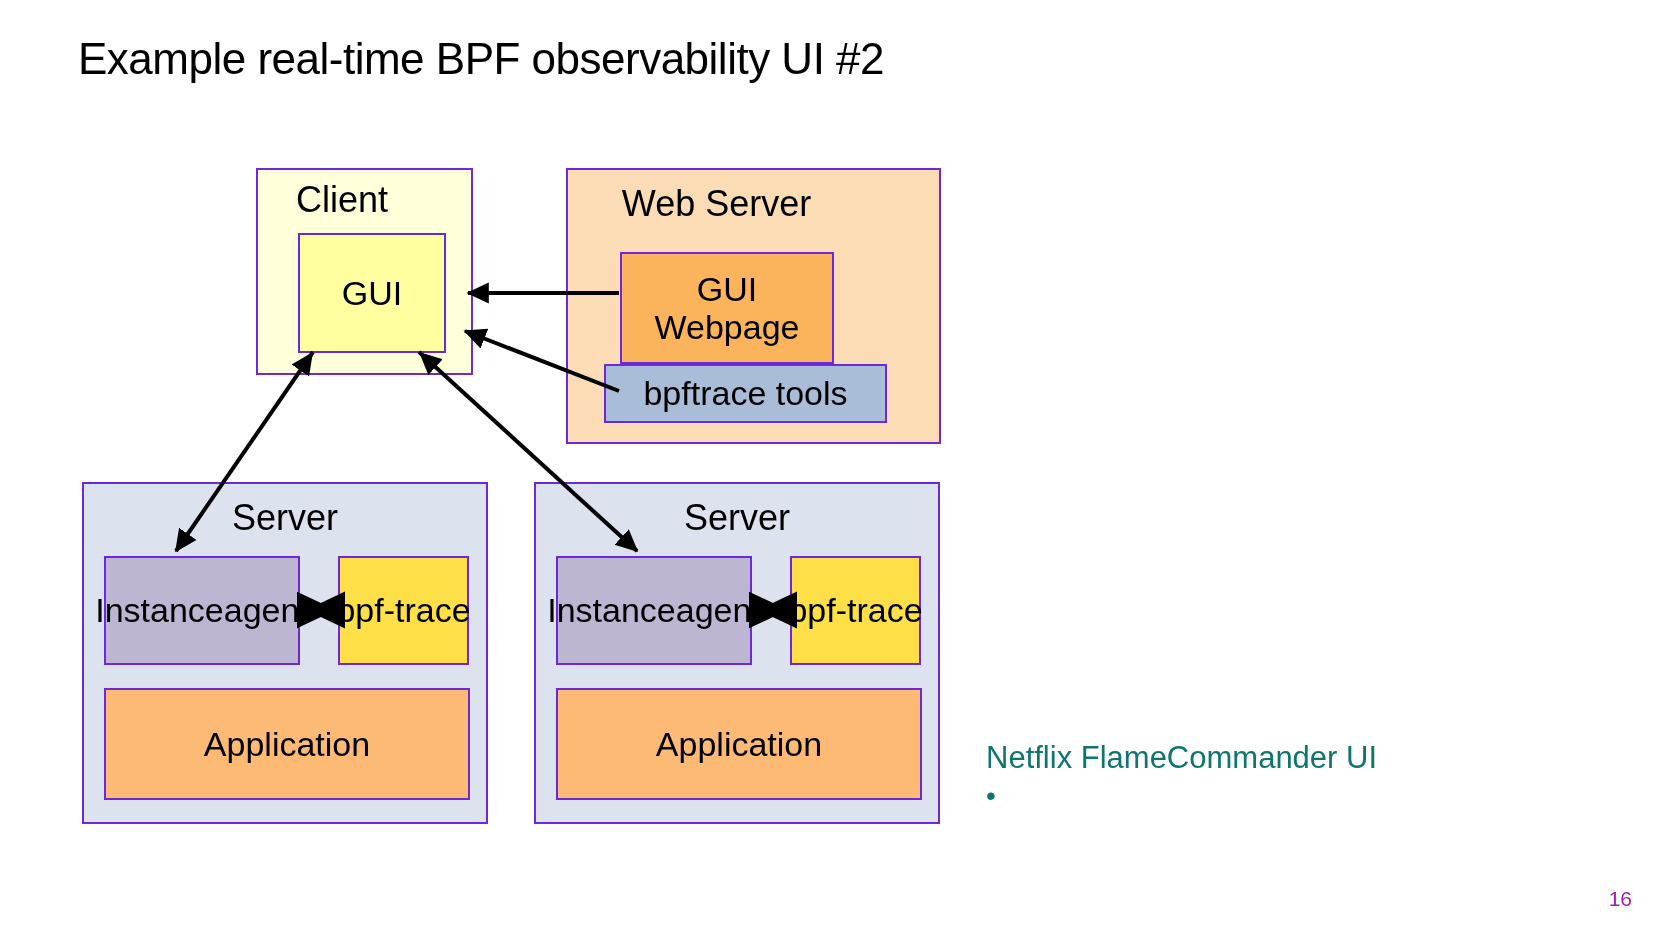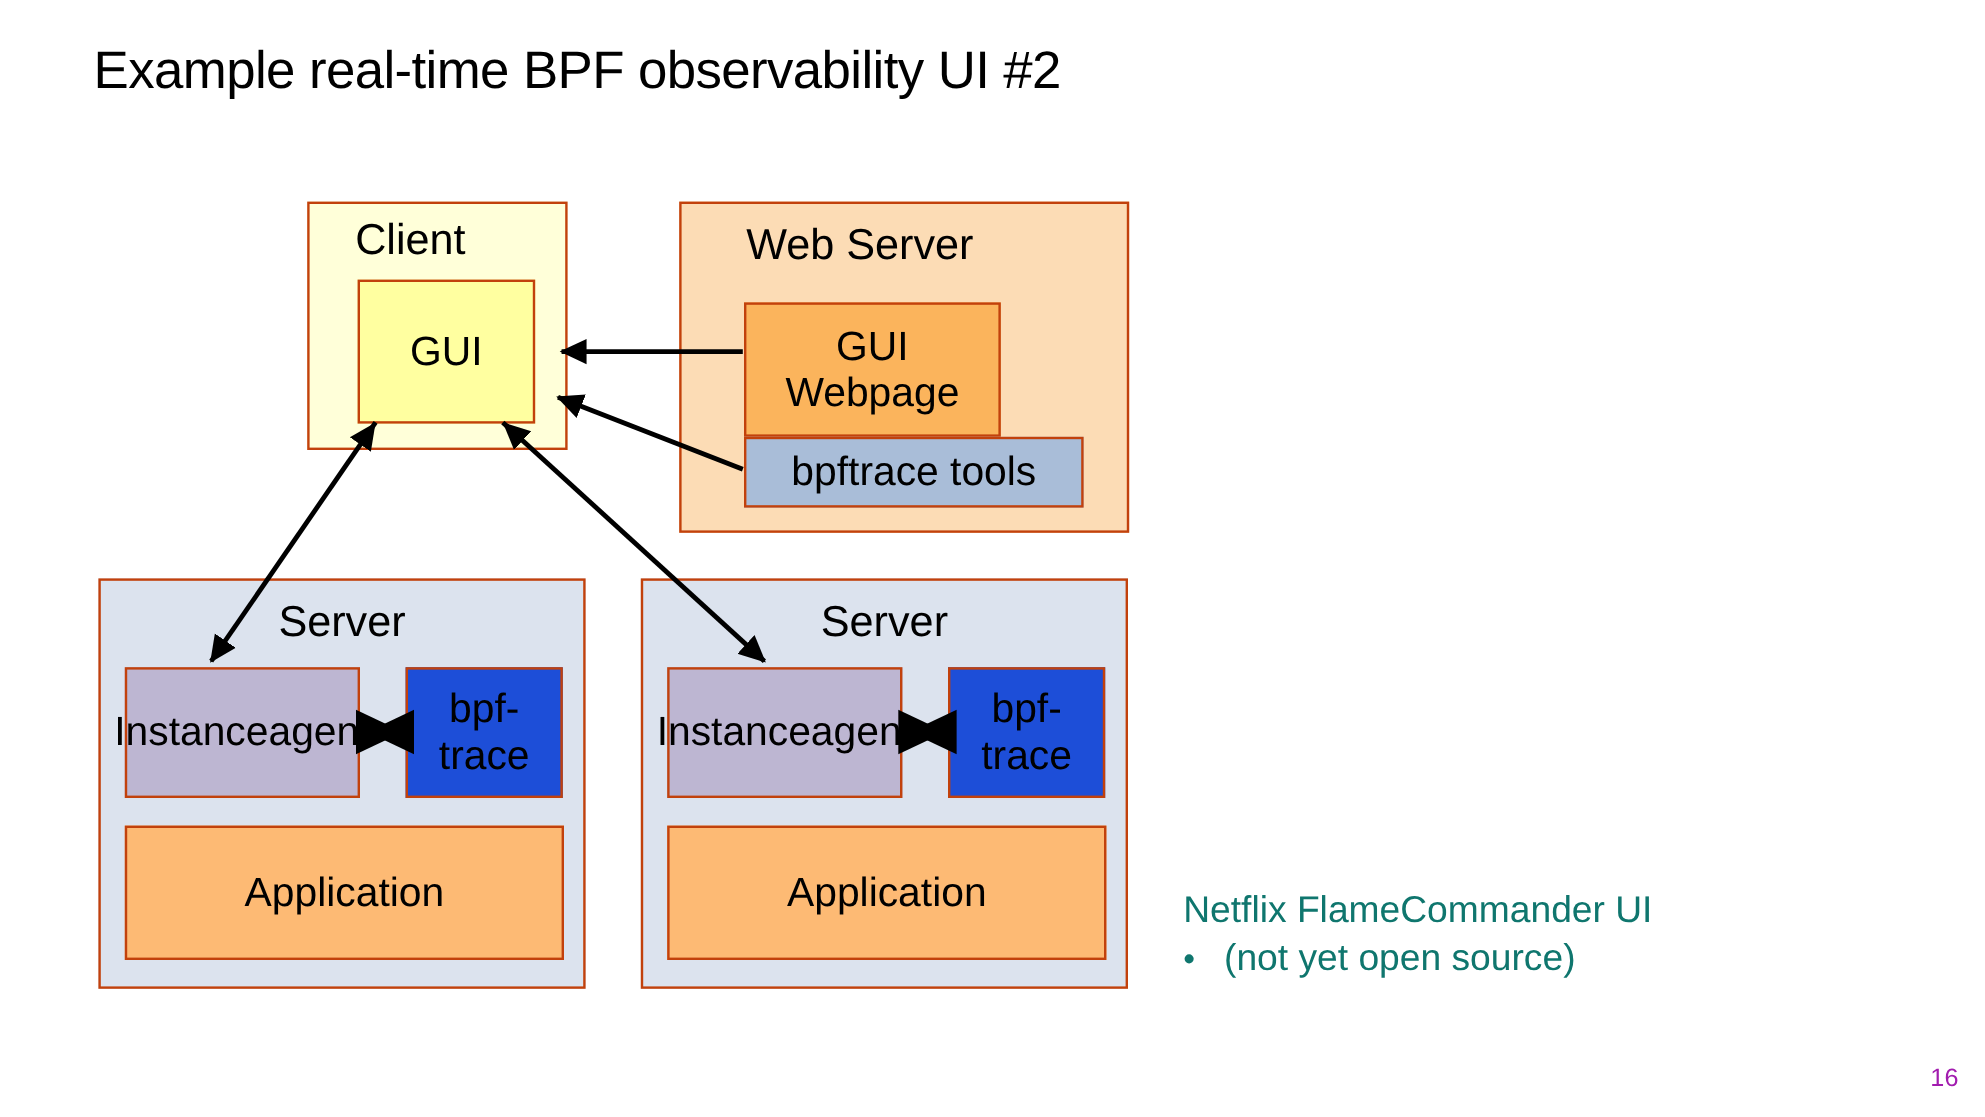--- a/index.html
+++ b/index.html
@@ -27,21 +27,21 @@
     letter-spacing: -0.5px;
     font-weight: 400;
     color: #000000;
     white-space: nowrap;
   }
 
   
   .dbox {
     position: absolute;
     box-sizing: border-box;
-    border: 2px solid #c2410c;
+    border: 2px solid #6d28d9;
     display: flex;
     align-items: center;
     justify-content: center;
     text-align: center;
     font-size: 34px;
     line-height: 1.12;
   }
 
   
   #client-box {
@@ -65,33 +65,33 @@
   #gui-box {
     left: 298px; top: 233px; width: 148px; height: 120px;
     background: #ffffa0;
   }
   #gui-webpage-box {
     left: 620px; top: 252px; width: 214px; height: 112px;
     background: #fbb45c;
     flex-direction: column;
   }
   #bpftrace-tools-box {
-    left: 620px; top: 364px; width: 283px; height: 59px;
+    left: 604px; top: 364px; width: 283px; height: 59px;
     background: #a9bdd8;
   }
 
   .instance-agent-box {
     width: 196px; height: 109px;
     background: #bdb6d2;
     flex-direction: row;
   }
   .bpftrace-box {
     width: 131px; height: 109px;
-    background: #1d4ed8;
-    flex-direction: column;
+    background: #fde047;
+    flex-direction: row;
   }
   .application-box {
     width: 366px; height: 112px;
     background: #fdba74;
   }
 
   #instance-agent-1 { left: 104px; top: 556px; }
   #bpftrace-1       { left: 338px; top: 556px; }
   #application-1    { left: 104px; top: 688px; }
 
@@ -231,17 +231,16 @@
 
   <path d="M 306 610 L 333 610" stroke="#000000" stroke-width="7" fill="none" marker-start="url(#tailhead)" marker-end="url(#head)"></path>
 
   <path d="M 758 610 L 785 610" stroke="#000000" stroke-width="7" fill="none" marker-start="url(#tailhead)" marker-end="url(#head)"></path>
 </svg>
 
 <div id="notes">
   <div class="note-line">Netflix FlameCommander UI</div>
   <div class="note-bullet">
     <span class="bullet-glyph">•</span>
-    <span>(not yet open source)</span>
   </div>
 </div>
 
 <div id="page-number">16</div>
 
 </body></html>

